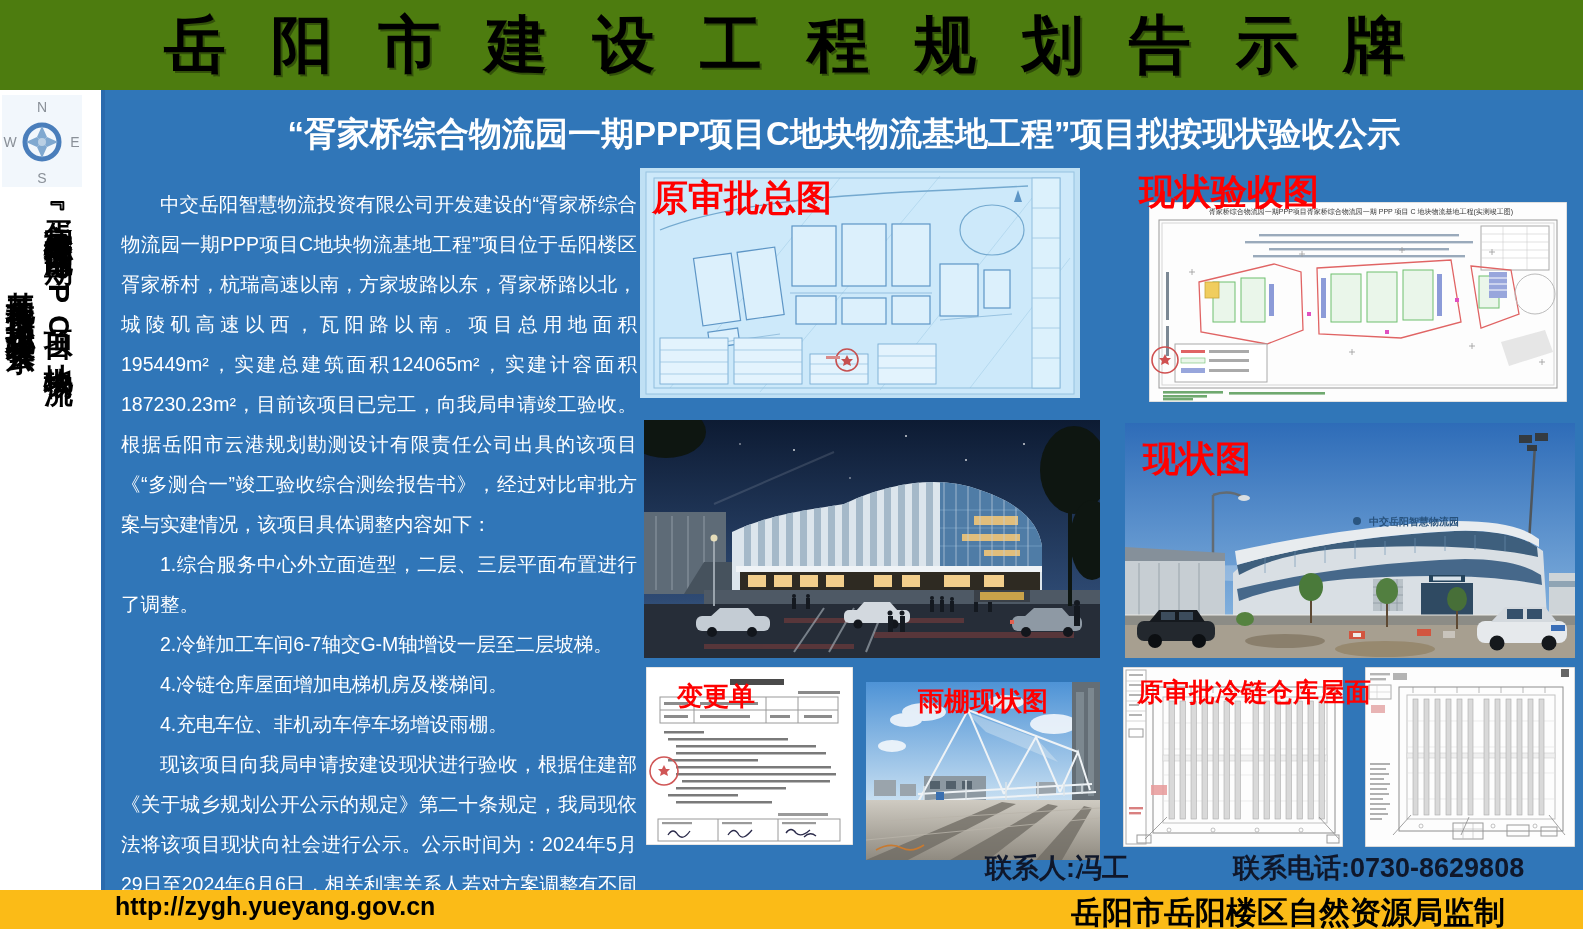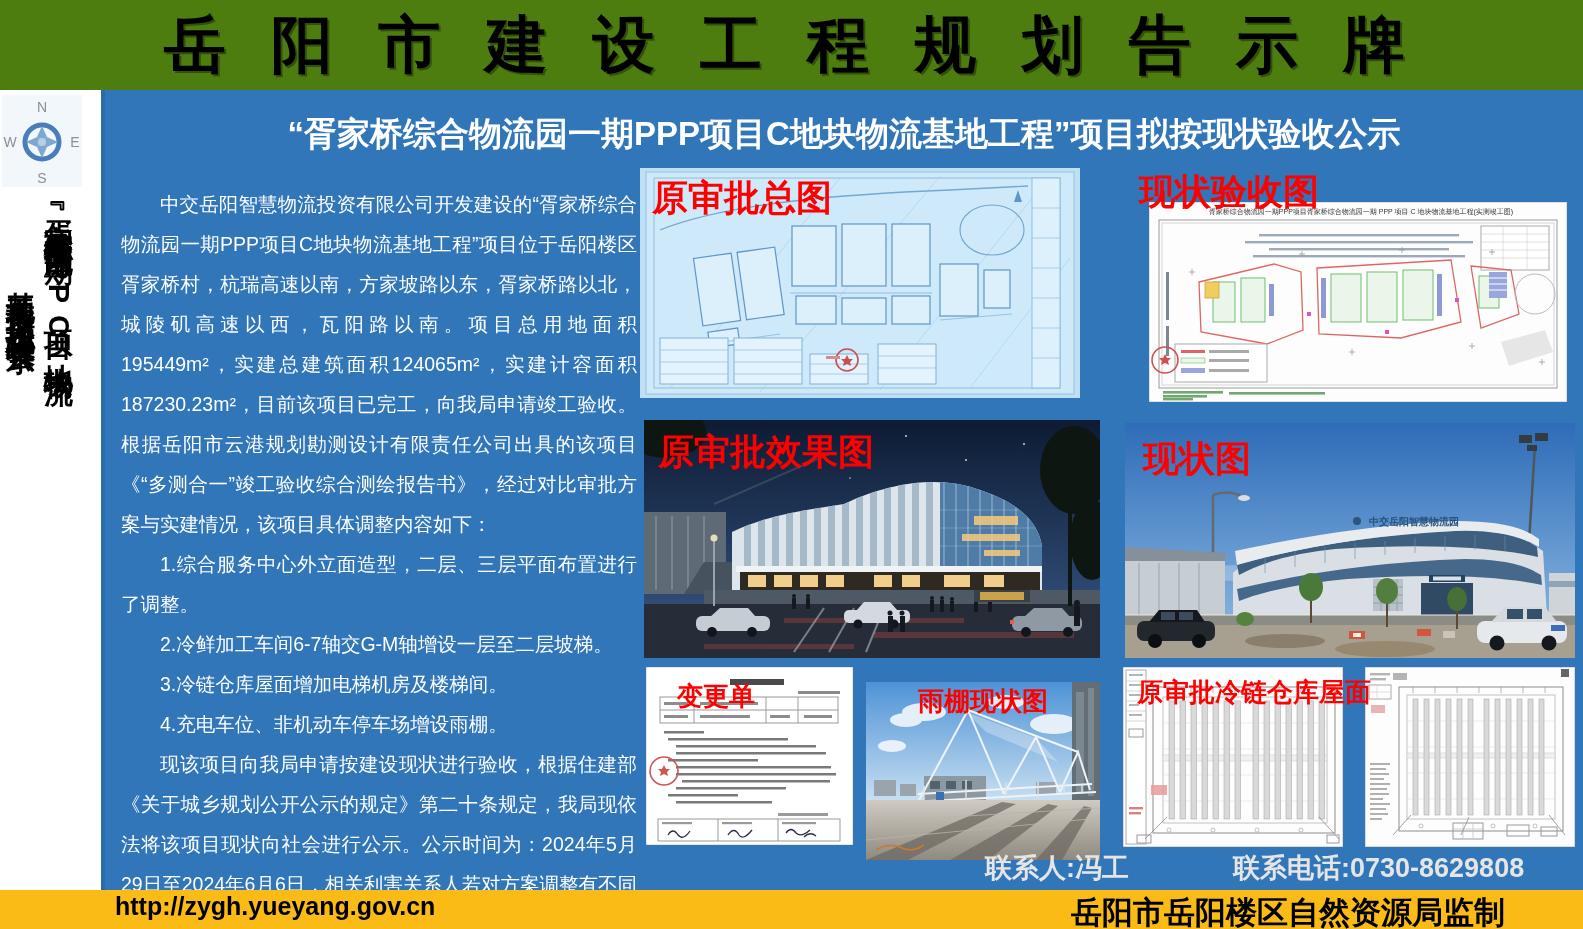--- a/index.html
+++ b/index.html
@@ -29,21 +29,21 @@
   .body-text p{margin:0;text-indent:2em;text-align:justify;}
   
   .tile{position:absolute;overflow:visible;}
   .tile svg{display:block;position:absolute;left:0;top:0;}
   .img-label{position:absolute;color:#FF0000;font-weight:bold;white-space:nowrap;z-index:5;
     font-family:"Liberation Sans",sans-serif;}
   .lbl-big{font-size:36px;}
   .lbl-sm{font-size:26px;}
   .sheet{position:absolute;background:#fff;}
   
-  .contact{position:absolute;color:#e5e5e5;font-size:27px;font-weight:600;white-space:nowrap;}
+  .contact{position:absolute;color:#0f172a;font-size:27px;font-weight:600;white-space:nowrap;}
   .footer{position:absolute;left:0;top:890px;width:1583px;height:39px;background:#FBBB17;}
   .footer .url{position:absolute;left:115px;top:2px;font-size:25px;font-weight:bold;color:#000;}
   .footer .agency{position:absolute;right:78px;top:2px;font-size:31px;font-weight:bold;color:#000;}
 </style>
 </head>
 <body>
 
 <div class="banner">
   <div class="banner-title">岳 阳 市 建 设 工 程 规 划 告 示 牌</div>
 </div>
@@ -68,21 +68,21 @@
 </div>
 
 <div class="content">
 
   <div class="subtitle">“胥家桥综合物流园一期PPP项目C地块物流基地工程”项目拟按现状验收公示</div>
 
   <div class="body-text">
     <p>中交岳阳智慧物流投资有限公司开发建设的“胥家桥综合物流园一期PPP项目C地块物流基地工程”项目位于岳阳楼区胥家桥村，杭瑞高速以南，方家坡路以东，胥家桥路以北，城陵矶高速以西，瓦阳路以南。项目总用地面积195449m²，实建总建筑面积124065m²，实建计容面积187230.23m²，目前该项目已完工，向我局申请竣工验收。根据岳阳市云港规划勘测设计有限责任公司出具的该项目《“多测合一”竣工验收综合测绘报告书》，经过对比审批方案与实建情况，该项目具体调整内容如下：</p>
     <p>1.综合服务中心外立面造型，二层、三层平面布置进行了调整。</p>
     <p>2.冷鲜加工车间6-7轴交G-M轴增设一层至二层坡梯。</p>
-    <p>3.冷链仓库屋面增加电梯机房及楼梯间。</p>
+    <p>4.冷链仓库屋面增加电梯机房及楼梯间。</p>
     <p>4.充电车位、非机动车停车场增设雨棚。</p>
     <p>现该项目向我局申请按建设现状进行验收，根据住建部《关于城乡规划公开公示的规定》第二十条规定，我局现依法将该项目现状向社会进行公示。公示时间为：2024年5月29日至2024年6月6日，相关利害关系人若对方案调整有不同意见，请在公示日期内以书面形式向我局提出意见或建议，逾期我局不再受理。</p>
   </div>
 
   <div class="tile" style="left:535px;top:78px;width:440px;height:230px;border-radius:23px;">
     <svg width="440" height="230" viewBox="0 0 440 230" preserveAspectRatio="none">
       <rect width="440" height="230" fill="#BFE0F4"></rect>
       <rect x="6" y="4" width="428" height="222" fill="#CDE9FA" stroke="#96C2E0"></rect>
       <g stroke="#B5D9EF" stroke-width="1">
         <line x1="30" y1="220" x2="200" y2="10"></line>
@@ -379,21 +379,20 @@
         <ellipse cx="430" cy="50" rx="34" ry="44"></ellipse>
           <ellipse cx="448" cy="120" rx="22" ry="40"></ellipse>
         <rect x="424" y="90" width="4" height="96"></rect>
         <ellipse cx="22" cy="12" rx="40" ry="26"></ellipse>
       </g>
       <line x1="70" y1="120" x2="70" y2="186" stroke="#9AA4AD" stroke-width="2"></line>
       <circle cx="70" cy="118" r="3.5" fill="#F4E9C0" opacity="0.9"></circle>
       <rect x="330" y="170" width="56" height="12" fill="#3A4048"></rect>
       <rect x="336" y="172" width="44" height="8" fill="#C9A24A"></rect>
     </svg>
-    <div class="img-label lbl-big" style="left:14px;top:8px;">原审批效果图</div>
   </div>
 
   <div class="tile" style="left:1020px;top:333px;width:450px;height:235px;">
     <svg width="450" height="235" viewBox="0 0 450 235" preserveAspectRatio="none">
       <defs>
         <linearGradient id="sky2" x1="0" y1="0" x2="0" y2="1">
           <stop offset="0" stop-color="#2E6CB8"></stop>
             <stop offset="0.8" stop-color="#7FAEDC"></stop>
             <stop offset="1" stop-color="#BCD8F0"></stop>
         </linearGradient>

